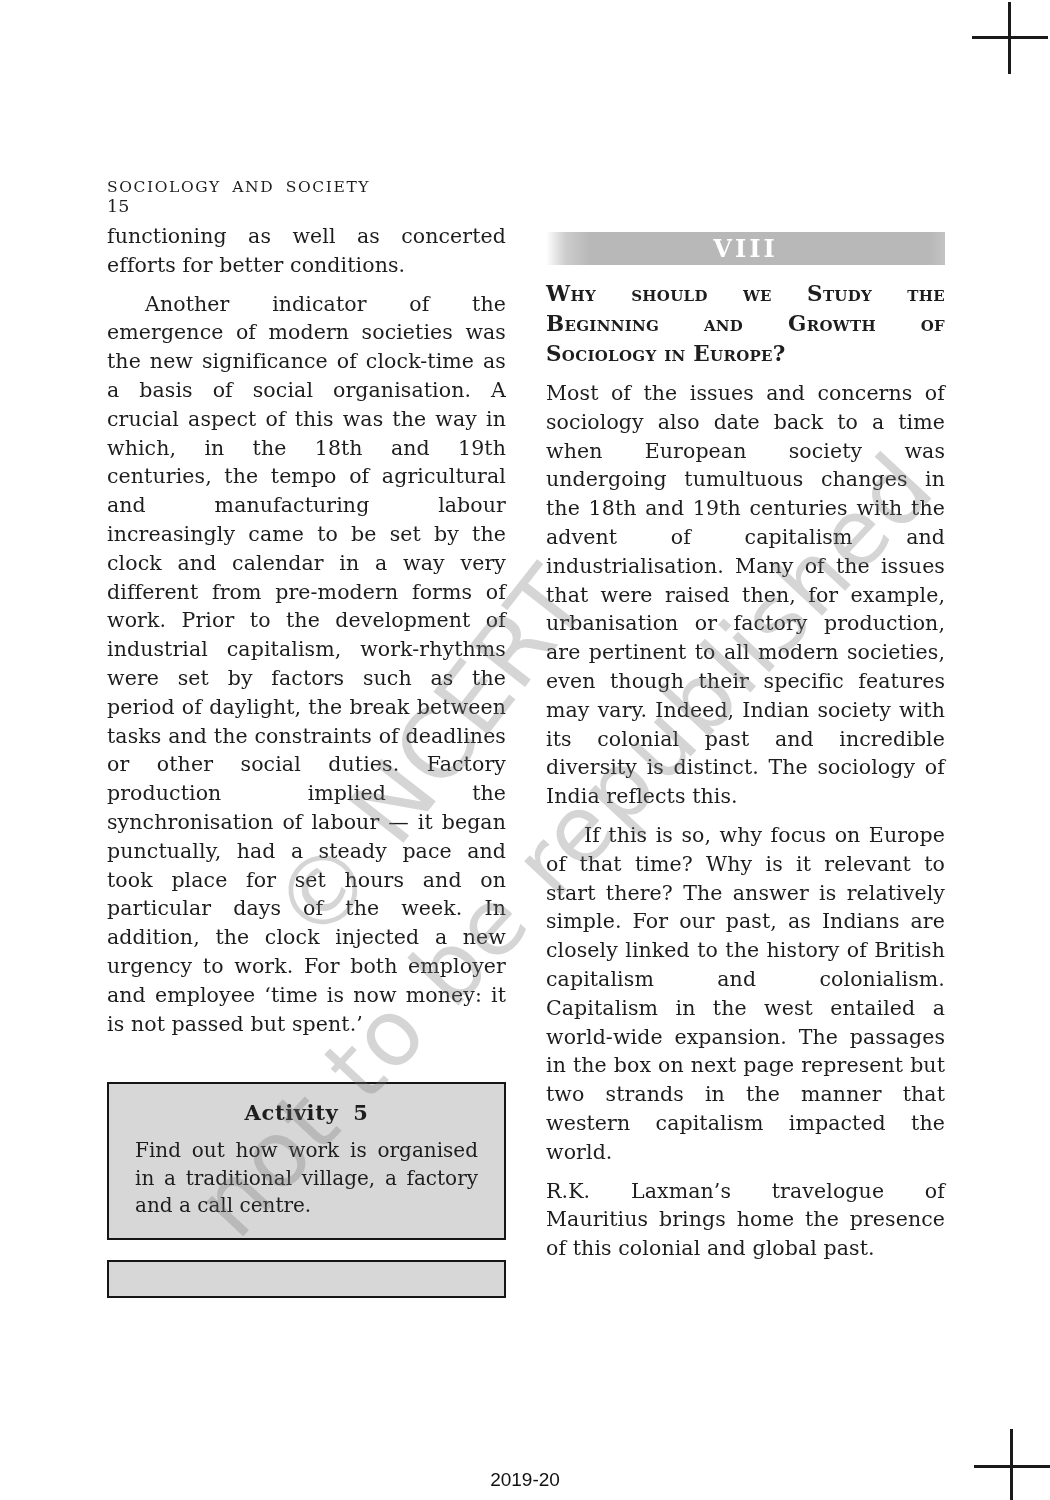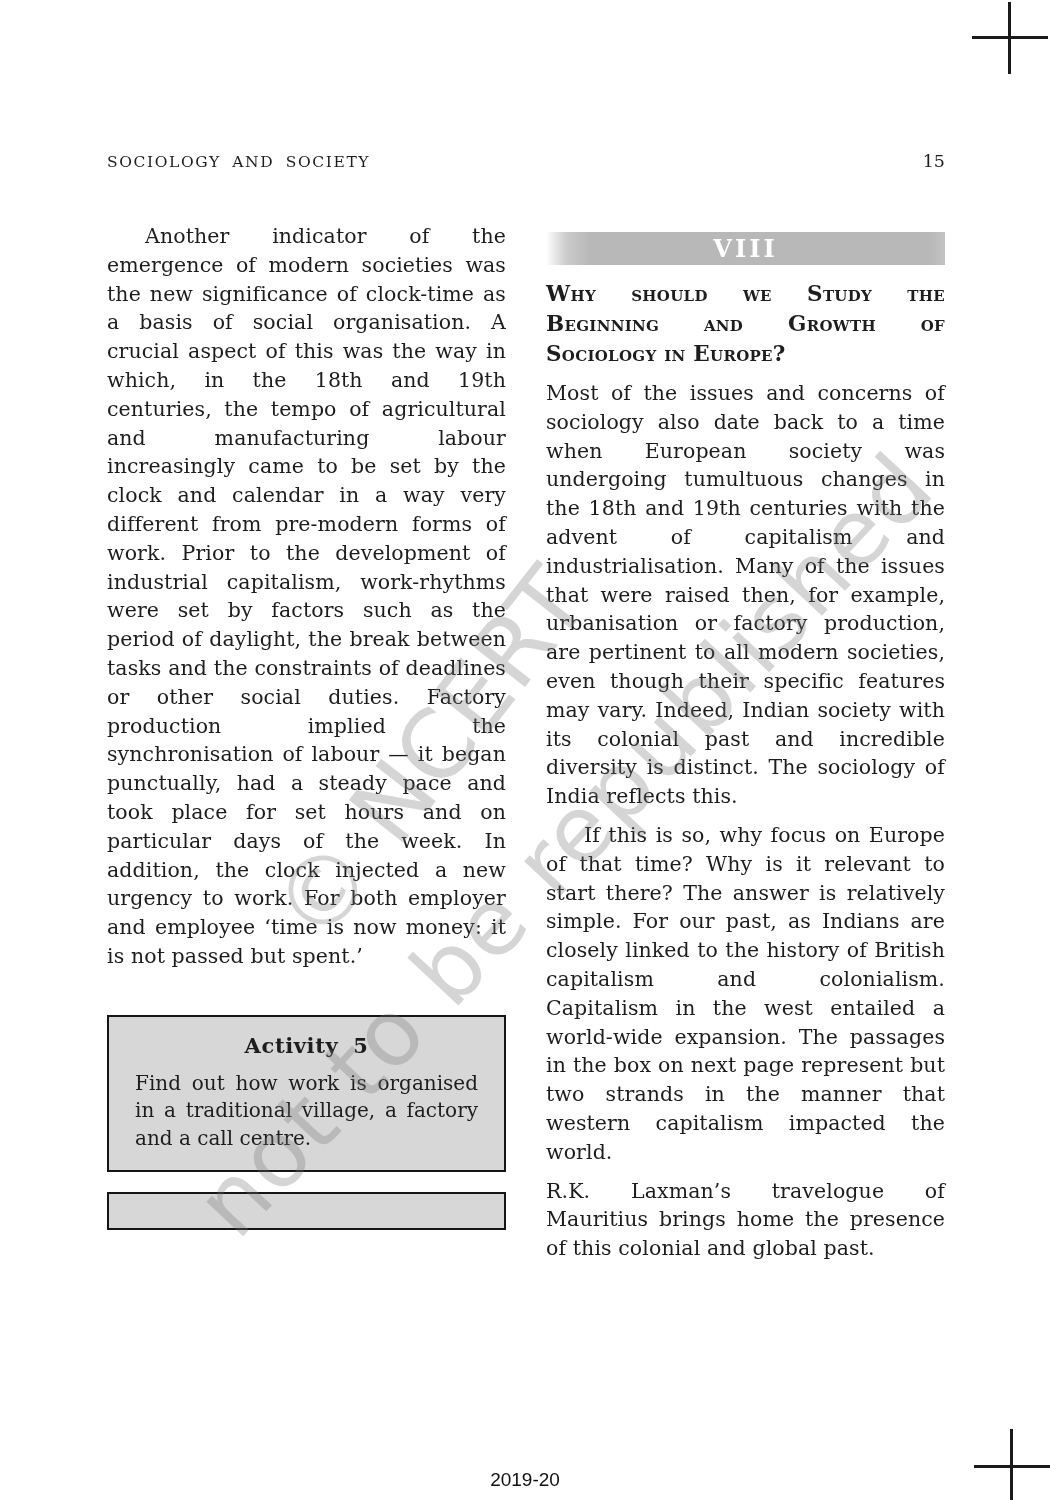--- a/index.html
+++ b/index.html
@@ -3,22 +3,22 @@
 <meta charset="utf-8">
 <style>
   html,body { margin:0; padding:0; background:#ffffff; }
   .page {
     position:relative; width:1050px; height:1500px; background:#ffffff;
     font-family:"DejaVu Serif", serif; color:#1d1d1d; overflow:hidden;
   }
 
   
   .running-header {
-    position:absolute; top:151px; left:107px; width:838px;
-    display:flex; justify-content:space-between; align-items:baseline;
+    position:absolute; top:178px; left:107px; width:838px;
+    display:flex; justify-content:space-between; align-items:baseline;flex-direction:column;
   }
   .rh-title { font-size:15.5px; letter-spacing:1.6px; word-spacing:5px; }
   .rh-page  { font-size:17.5px; }
 
   
   .col-left  { position:absolute; left:107px; top:222px; width:399px; }
   .col-right { position:absolute; left:546px; top:232px; width:399px; }
 
   .body-text {
     margin:0; font-size:20.5px; line-height:28.8px;
@@ -96,20 +96,21 @@
     <span class="h"></span>
       <span class="v"></span>
   </div>
 
   <div class="running-header">
     <span class="rh-title">SOCIOLOGY AND SOCIETY</span>
     <span class="rh-page">15</span>
   </div>
 
   <div class="col-left">
+    <p class="body-text">functioning as well as concerted efforts for better conditions.</p>
     <p class="body-text indent">Another indicator of the emergence of modern societies was the new significance of clock-time as a basis of social organisation. A crucial aspect of this was the way in which, in the 18th and 19th centuries, the tempo of agricultural and manufacturing labour increasingly came to be set by the clock and calendar in a way very different from pre-modern forms of work. Prior to the development of industrial capitalism, work-rhythms were set by factors such as the period of daylight, the break between tasks and the constraints of deadlines or other social duties. Factory production implied the synchronisation of labour — it began punctually, had a steady pace and took place for set hours and on particular days of the week. In addition, the clock injected a new urgency to work. For both employer and employee ‘time is now money: it is not passed but spent.’</p>
 
     <div class="activity-box">
       <div class="activity-title">Activity 5</div>
       <p class="activity-body">Find out how work is organised in a traditional village, a factory and a call centre.</p>
     </div>
 
     <div class="activity-box second">
     </div>
   </div>

